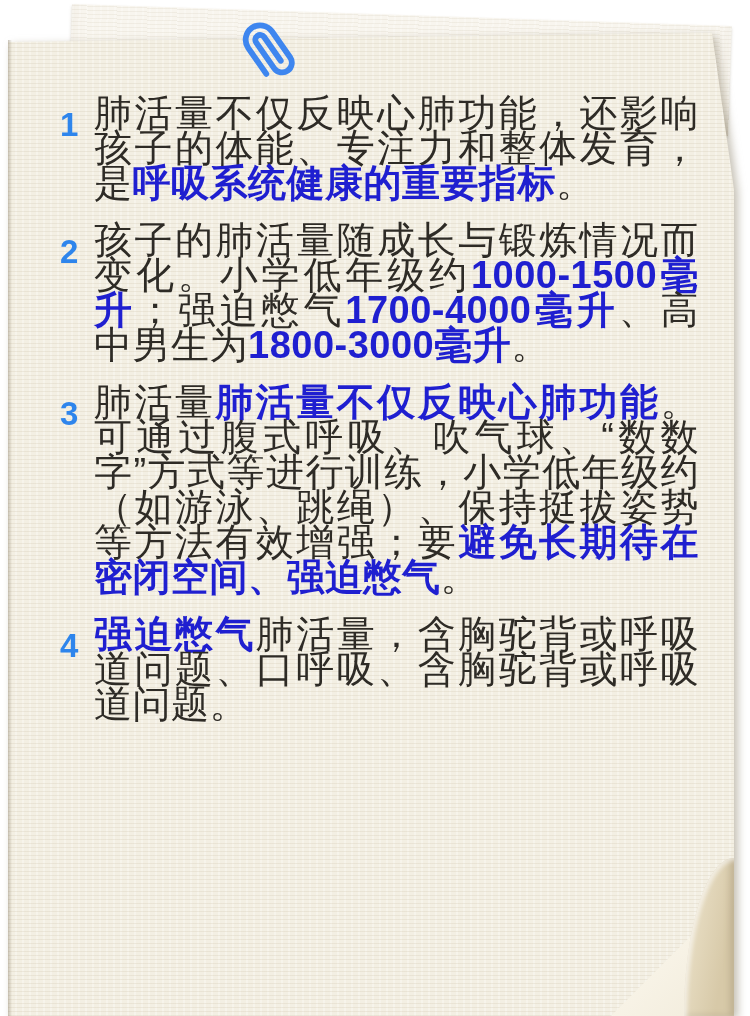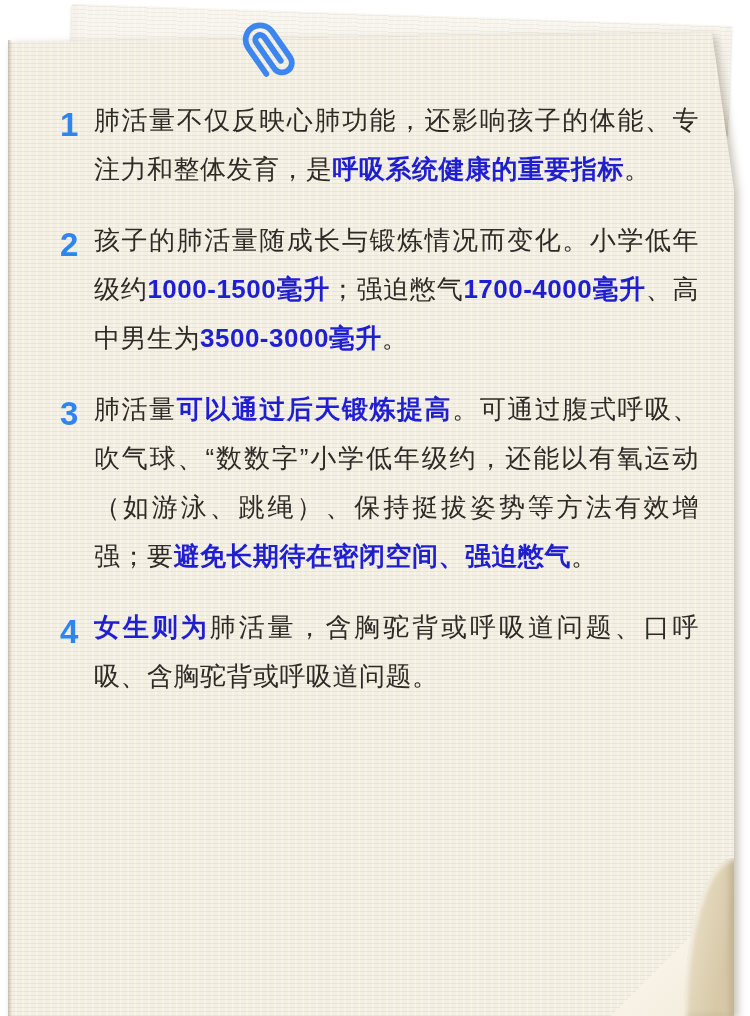--- a/index.html
+++ b/index.html
@@ -52,21 +52,21 @@
     transform:rotate(100deg);
   }
 
   
   .content{position:absolute;left:60px;top:96px;width:639px;z-index:4;}
   .item{display:flex;align-items:flex-start;margin-bottom:22px;}
   .num{
     flex:0 0 34px;color:var(--number-blue);font-weight:700;font-size:33px;line-height:57px;
   }
   .para{
-    flex:1;max-width:605px;font-size:26px;line-height:49px;color:var(--text);
+    flex:1;max-width:605px;font-size:38px;line-height:35px;color:var(--text);
     text-align:justify;text-justify:inter-character;letter-spacing:0.5px;font-weight:500;
   }
   .para .hl{color:var(--highlight-blue);font-weight:700;}
 
   
   .curl-face{
     position:absolute;right:39px;bottom:0;width:100px;height:100px;z-index:5;
     clip-path:polygon(100% 0, 100% 100%, 0 100%);
     background:linear-gradient(135deg, rgba(140,125,95,0.55) 0%, rgba(250,246,235,1) 24%, rgba(242,236,220,1) 100%);
   }
@@ -93,29 +93,29 @@
   </svg>
 
   <div class="content">
   <div class="item">
     <div class="num">1</div>
     <p class="para"><span>肺活量不仅反映心肺功能，还影响孩子的体能、专注力和整体发育，是</span><span class="hl">呼吸系统健康的重要指标</span><span>。</span></p>
   </div>
 
   <div class="item">
     <div class="num">2</div>
-    <p class="para"><span>孩子的肺活量随成长与锻炼情况而变化。小学低年级约</span><span class="hl">1000-1500毫升</span><span>；强迫憋气</span><span class="hl">1700-4000毫升</span><span>、高中男生为</span><span class="hl">3500-3000毫升</span><span>。</span></p>
+    <p class="para"><span>孩子的肺活量随成长与锻炼情况而变化。小学低年级约</span><span class="hl">1000-1500毫升</span><span>；强迫憋气</span><span class="hl">1700-4000毫升</span><span>、高中男生为</span><span class="hl">1800-3000毫升</span><span>。</span></p>
   </div>
 
   <div class="item">
     <div class="num">3</div>
-    <p class="para"><span>肺活量</span><span class="hl">可以通过后天锻炼提高</span><span>。可通过腹式呼吸、吹气球、“数数字”小学低年级约，还能以有氧运动（如游泳、跳绳）、保持挺拔姿势等方法有效增强；要</span><span class="hl">避免长期待在密闭空间、强迫憋气</span><span>。</span></p>
+    <p class="para"><span>肺活量</span><span class="hl">肺活量不仅反映心肺功能</span><span>。可通过腹式呼吸、吹气球、“数数字”方式等进行训练，小学低年级约（如游泳、跳绳）、保持挺拔姿势等方法有效增强；要</span><span class="hl">避免长期待在密闭空间、强迫憋气</span><span>。</span></p>
   </div>
 
   <div class="item">
     <div class="num">4</div>
-    <p class="para"><span class="hl">女生则为</span><span>肺活量，含胸驼背或呼吸道问题、口呼吸、含胸驼背或呼吸道问题。</span></p>
+    <p class="para"><span class="hl">强迫憋气</span><span>肺活量，含胸驼背或呼吸道问题、口呼吸、含胸驼背或呼吸道问题。</span></p>
   </div>
 </div>
 
   <div class="curl-face"></div>
   <div class="curl-under"></div>
 </div>
 
 </body></html>

